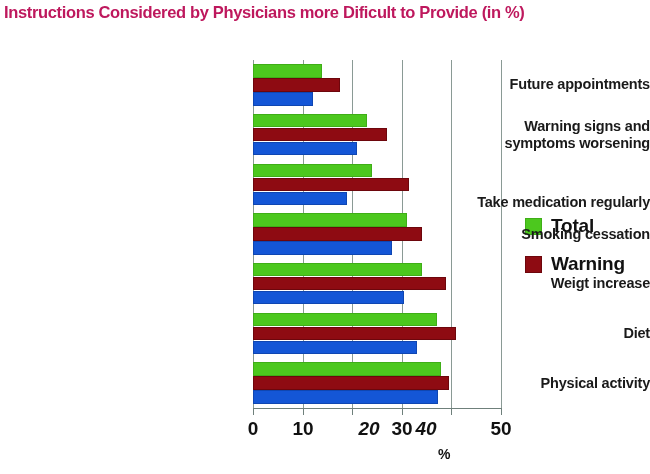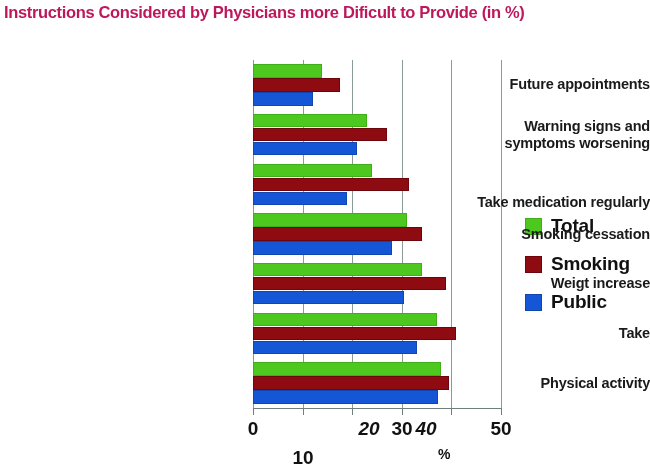--- a/index.html
+++ b/index.html
@@ -189,40 +189,36 @@
 
   <div id="x-axis-unit">%</div>
 
   <div id="legend">
     <div class="legend-row">
       <span class="legend-swatch total"></span>
       <span class="legend-text">Total</span>
     </div>
     <div class="legend-row">
       <span class="legend-swatch private"></span>
-      <span class="legend-text">Smoking</span>
-    </div>
-    <div class="legend-row">
-      <span class="legend-swatch public"></span>
-      <span class="legend-text">Public</span>
+      <span class="legend-text">Warning</span>
     </div>
   </div>
 
 <div class="tick-mark" style="left: 253px;"></div>
     <div class="tick-label" style="left: 253px;">0</div>
     <div class="tick-mark" style="left: 303px;"></div>
-    <div class="tick-label" style="left: 303px; margin-top: 29px;">10</div>
+    <div class="tick-label" style="left: 303px;">10</div>
     <div class="tick-mark" style="left: 352px;"></div>
     <div class="tick-label" style="left: 369px; font-style: italic;">20</div>
     <div class="tick-mark" style="left: 402px;"></div>
     <div class="tick-label" style="left: 402px;">30</div>
     <div class="tick-mark" style="left: 451px;"></div>
     <div class="tick-label" style="left: 426px; font-style: italic;">40</div>
     <div class="tick-mark" style="left: 501px;"></div>
     <div class="tick-label" style="left: 501px;">50</div>
     <div class="cat-label" style="top: 76.3571px;">Future appointments</div>
     <div class="cat-label" style="top: 117.571px;">Warning signs and symptoms worsening</div>
     <div class="cat-label" style="top: 194px;">Take medication regularly</div>
     <div class="cat-label" style="top: 275.214px;">Weigt increase</div>
     <div class="cat-label" style="top: 225.5px;">Smoking cessation</div>
-    <div class="cat-label" style="top: 324.929px;">Take</div>
+    <div class="cat-label" style="top: 324.929px;">Diet</div>
     <div class="cat-label" style="top: 374.643px;">Physical activity</div>
   </div>
 
 </body></html>

